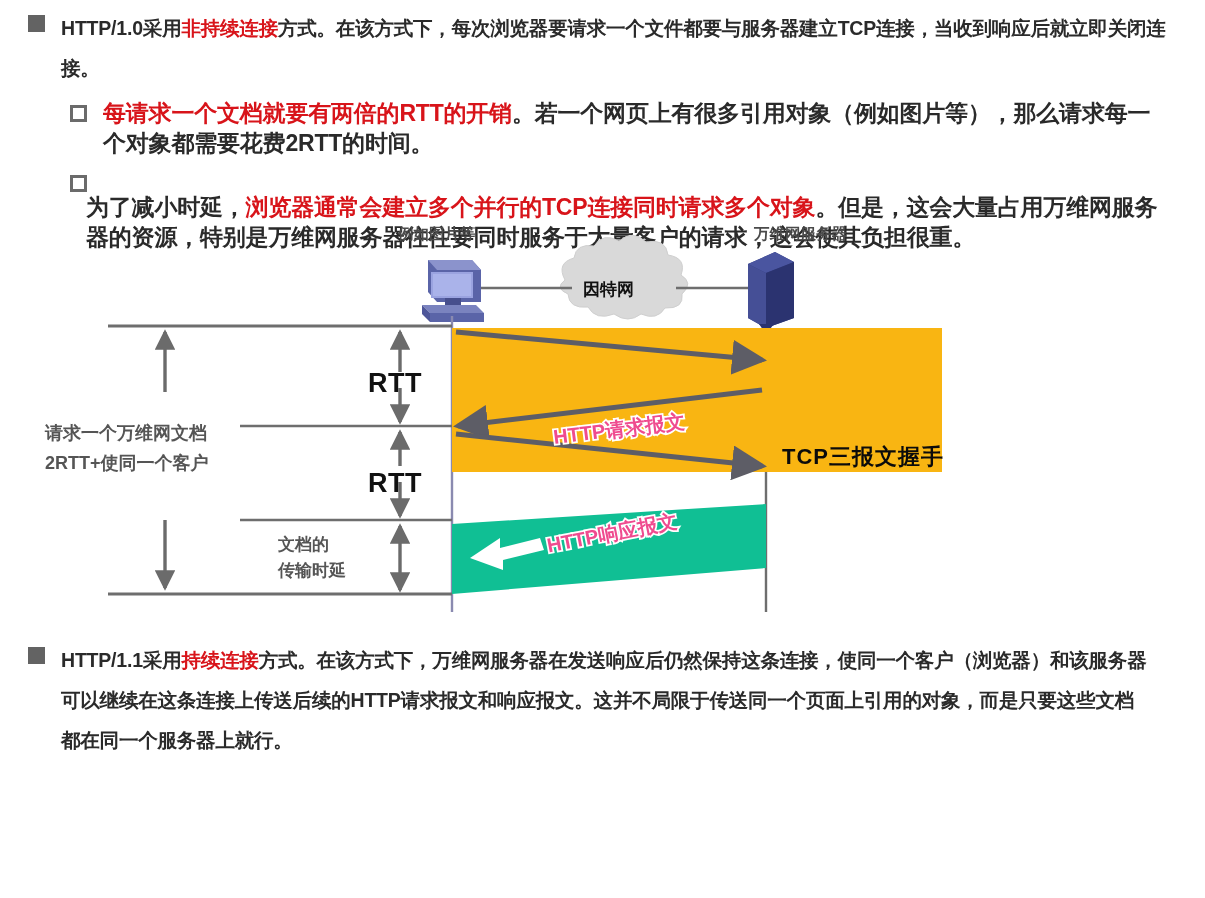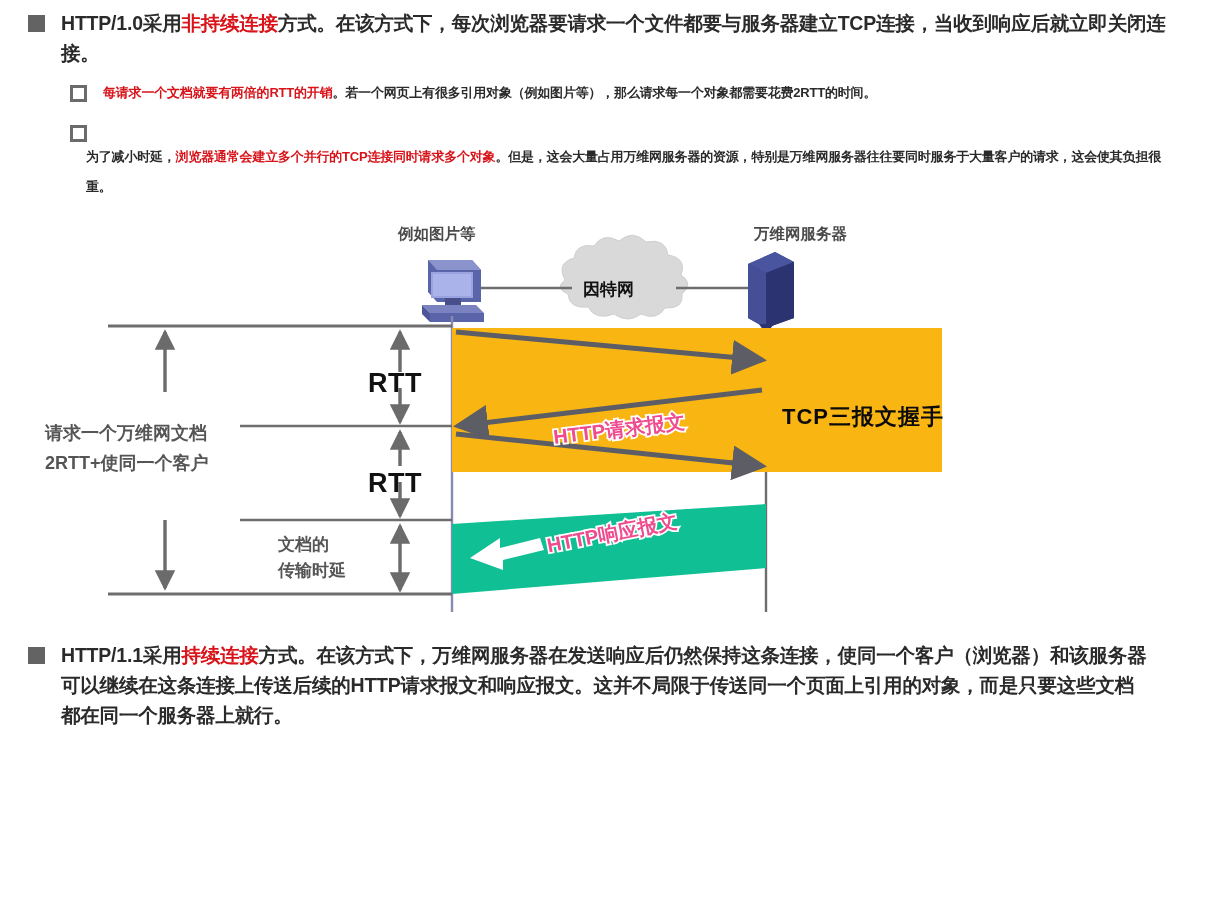--- a/index.html
+++ b/index.html
@@ -30,26 +30,26 @@
     width: 17px; height: 17px;
     border: 3px solid #6b6b6b;
     background: #ffffff;
     flex: 0 0 17px;
     margin-top: 7px;
   }
 
   .btext {
     margin-left: 16px;
     font-size: 19.5px;
-    line-height: 30px;
+    line-height: 40px;
     font-weight: bold;
     color: #2a2a2a;
     letter-spacing: -0.2px;
   }
-  .btext.lvl2 { font-size: 13px; line-height: 30px; }
+  .btext.lvl2 { font-size: 23px; line-height: 30px; }
   .red { color: #d8141a; }
 
   
   #diagram { position: absolute; left: 0; top: 220px; width: 1205px; height: 400px; }
 
   .dlabel {
     position: absolute;
     font-size: 15.5px;
     font-weight: bold;
     color: #4a4a4a;
@@ -84,20 +84,21 @@
     white-space: nowrap;
   }
 
   .tcp-label {
     position: absolute;
     font-size: 22px;
     font-weight: bold;
     color: #0b0b0b;
     white-space: nowrap;
     letter-spacing: 1px;
+    margin-top: 40px;
   }
 
   .inet-label {
     position: absolute;
     font-size: 17px;
     font-weight: bold;
     color: #111;
     white-space: nowrap;
   }
 

